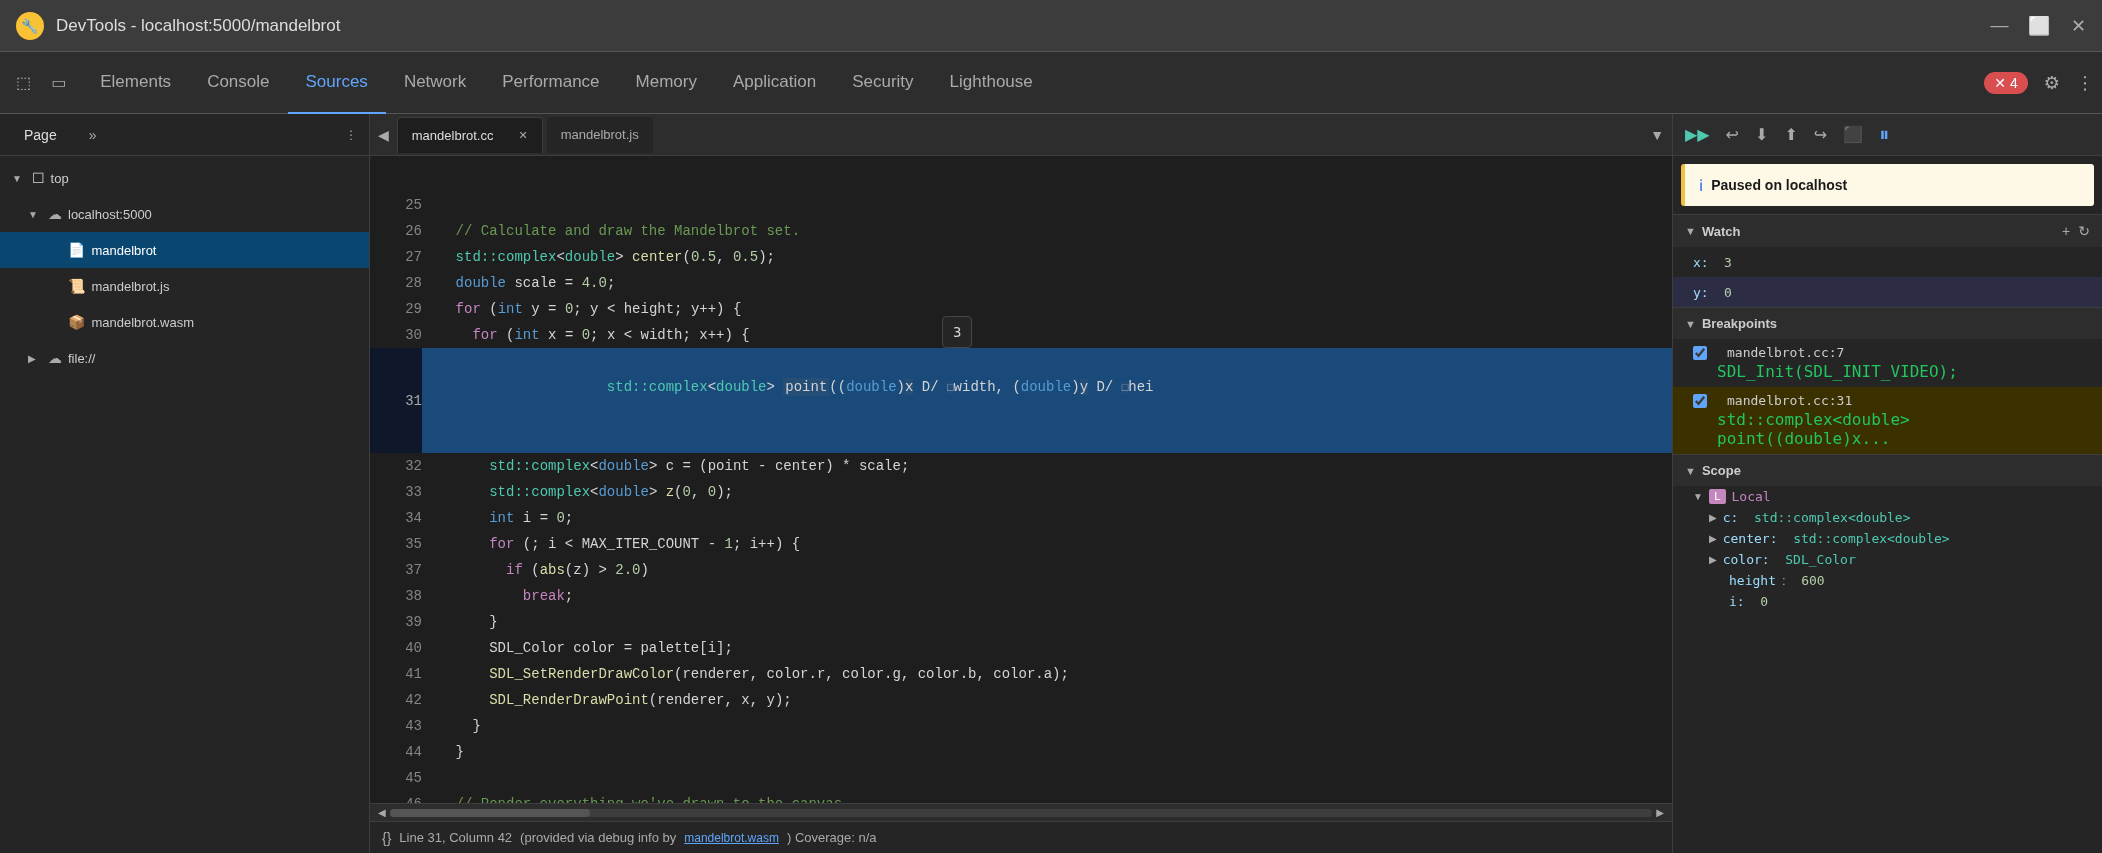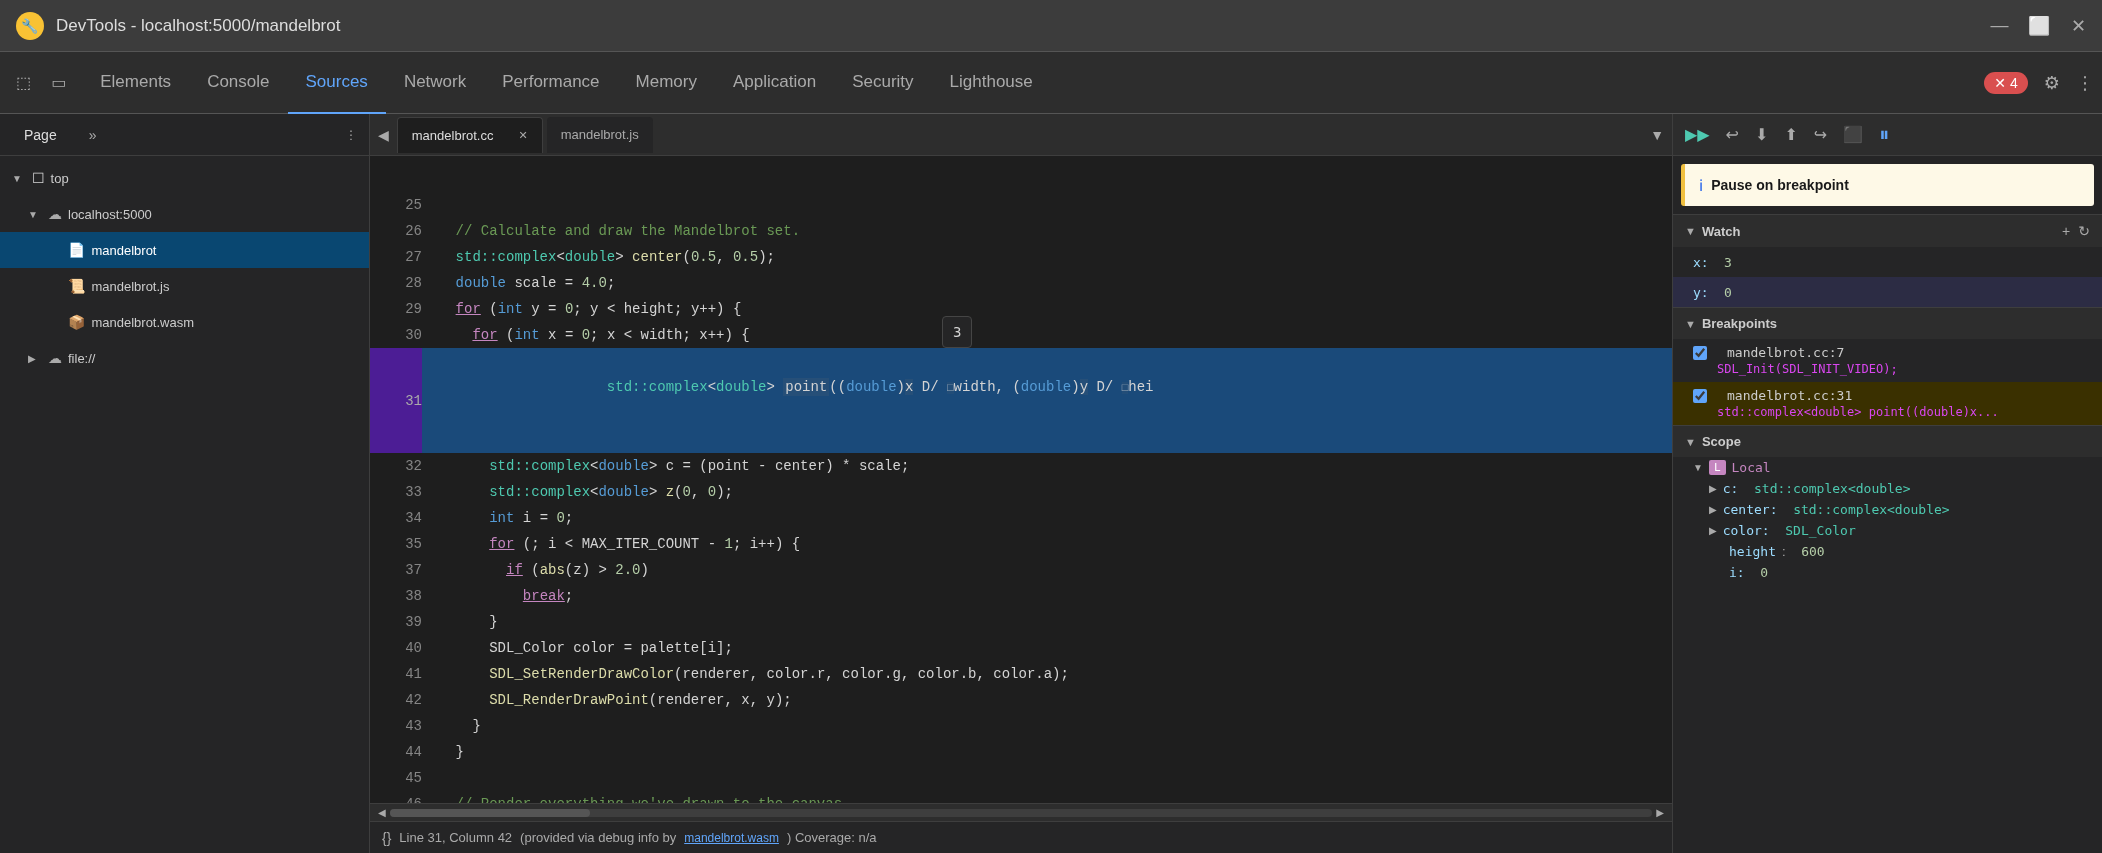--- a/index.html
+++ b/index.html
@@ -82,21 +82,21 @@
     .code-scroll { flex: 1; overflow: auto; margin-top: 36px; }
     .code-table { font-family: 'Consolas', 'Courier New', monospace; font-size: 14px; line-height: 26px; border-collapse: collapse; width: 100%; }
     .code-table td { padding: 0; }
     .line-num { color: #858585; text-align: right; padding: 0 14px 0 0; user-select: none; width: 52px; min-width: 52px; }
     .line-code { padding-left: 8px; white-space: pre; color: #d4d4d4; }
     .line-highlighted { background: #1a4a7a; }
     .line-highlighted .line-num { background: #0d3b6b; }
     
     
     .kw { color: #569cd6; }
-    .kw2 { color: #c586c0; text-decoration: underline; }
+    .kw2 { color: #c586c0; }
     .ty { color: #4ec9b0; }
     .cm { color: #6a9955; }
     .num { color: #b5cea8; }
     .fn { color: #dcdcaa; }
 
     
     .tooltip-bubble {
       position: absolute; background: #252526; border: 1px solid #454545;
       border-radius: 4px; padding: 2px 10px; font-size: 14px; font-family: monospace;
       color: #d4d4d4; z-index: 10;
@@ -155,21 +155,21 @@
     }
     .watch-item.highlighted { background: #2c2c44; }
     .watch-key { color: #9cdcfe; font-size: 13px; font-family: monospace; }
     .watch-sep { color: #aaa; }
     .watch-val { color: #b5cea8; font-size: 13px; font-family: monospace; }
 
     .bp-item { padding: 6px 20px; }
     .bp-item-header { display: flex; align-items: center; gap: 20px; }
     .bp-check { accent-color: #60a5fa; width: 14px; height: 14px; }
     .bp-file { color: #ccc; font-size: 13px; font-family: monospace; }
-    .bp-code { color: #d946ef; font-size: 12px; font-family: monospace; padding-left: 24px; margin-top: 2px; }
+    .bp-code { color: #22c55e; font-size: 16px; font-family: monospace; padding-left: 24px; margin-top: 2px; }
     .bp-item.active-bp { background: #3a3000; }
 
     .scope-item { padding: 3px 20px; display: flex; align-items: center; gap: 6px; }
     .scope-arrow { color: #aaa; font-size: 10px; cursor: pointer; }
     .scope-key { color: #9cdcfe; font-size: 13px; font-family: monospace; }
     .scope-sep { color: #aaa; font-size: 13px; }
     .scope-type { color: #4ec9b0; font-size: 13px; font-family: monospace; }
     .scope-section-label { color: #c586c0; font-size: 13px; font-family: monospace; }
 
     
@@ -323,21 +323,21 @@
             <td class="line-num">29</td>
             <td class="line-code">    <span class="kw2">for</span> (<span class="kw">int</span> y = <span class="num">0</span>; y &lt; height; y++) {</td>
           </tr>
 
           <tr>
             <td class="line-num">30</td>
             <td class="line-code">      <span class="kw2">for</span> (<span class="kw">int</span> x = <span class="num">0</span>; x &lt; width; x++) {</td>
           </tr>
 
           <tr class="line-highlighted" style="position:relative;">
-            <td class="line-num line-highlighted" style="background:#4c1d95; color:#aaa;">31</td>
+            <td class="line-num line-highlighted" style="background:#0f172a; color:#aaa;">31</td>
             <td class="line-code" style="background:#1a4a7a; position:relative;">
               &nbsp;&nbsp;&nbsp;&nbsp;&nbsp;&nbsp;&nbsp;&nbsp;<span class="ty">std::complex</span>&lt;<span class="ty">double</span>&gt; <span style="background:#264f78; padding:1px 2px;">point</span>((<span class="kw">double</span>)<span style="background:#264f78;">x</span> D/ <span style="background:#264f78; opacity:0.7; font-size:11px;">□</span>width, (<span class="kw">double</span>)<span style="background:#264f78;">y</span> D/ <span style="background:#264f78; opacity:0.7; font-size:11px;">□</span>hei
               <span class="tooltip-bubble" style="top:-32px; left:520px; pointer-events:none;">3</span>
             </td>
           </tr>
 
           <tr>
             <td class="line-num">32</td>
             <td class="line-code">        <span class="ty">std::complex</span>&lt;<span class="kw">double</span>&gt; c = (point - center) * scale;</td>
           </tr>
@@ -440,21 +440,21 @@
       <button class="debug-btn" title="Step">↪</button>
       <button class="debug-btn" title="Deactivate breakpoints">⬛</button>
       <button class="debug-btn pause-active" title="Pause on exceptions">⏸</button>
     </div>
 
     <div class="right-panel-content">
 
 
       <div class="pause-banner">
         <span class="pause-icon">ℹ</span>
-        <span class="pause-text">Pause on breakpoint</span>
+        <span class="pause-text">Paused on localhost</span>
       </div>
 
       <div class="section-header">
         <span class="section-arrow">▼</span>
         <span class="section-title">Watch</span>
         <div class="section-actions">
           <button class="section-action-btn">+</button>
           <button class="section-action-btn">↻</button>
         </div>
       </div>

